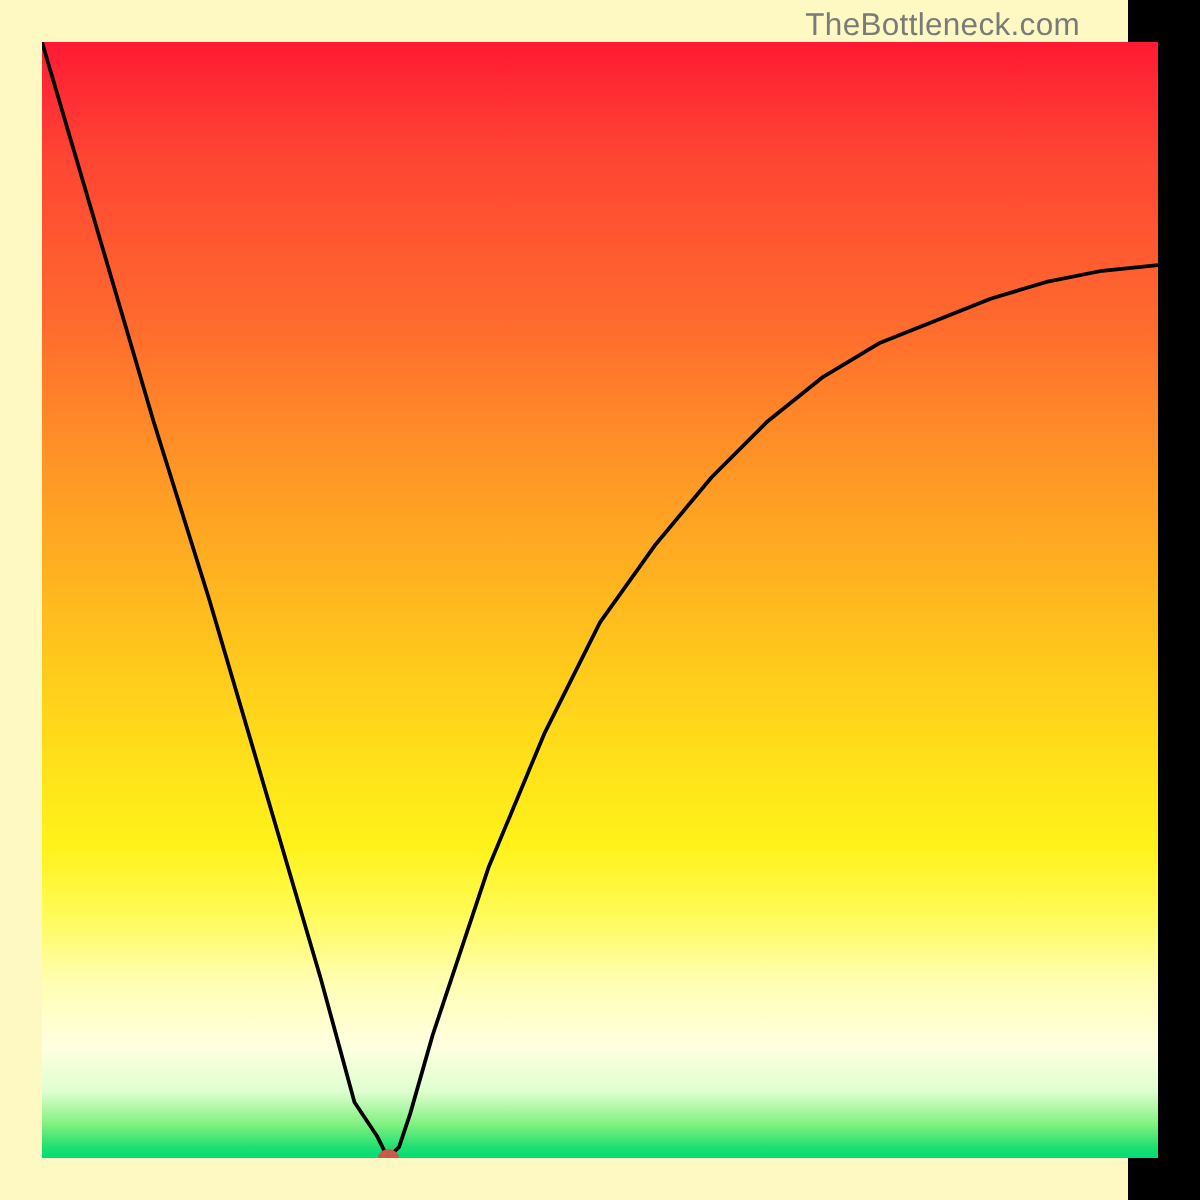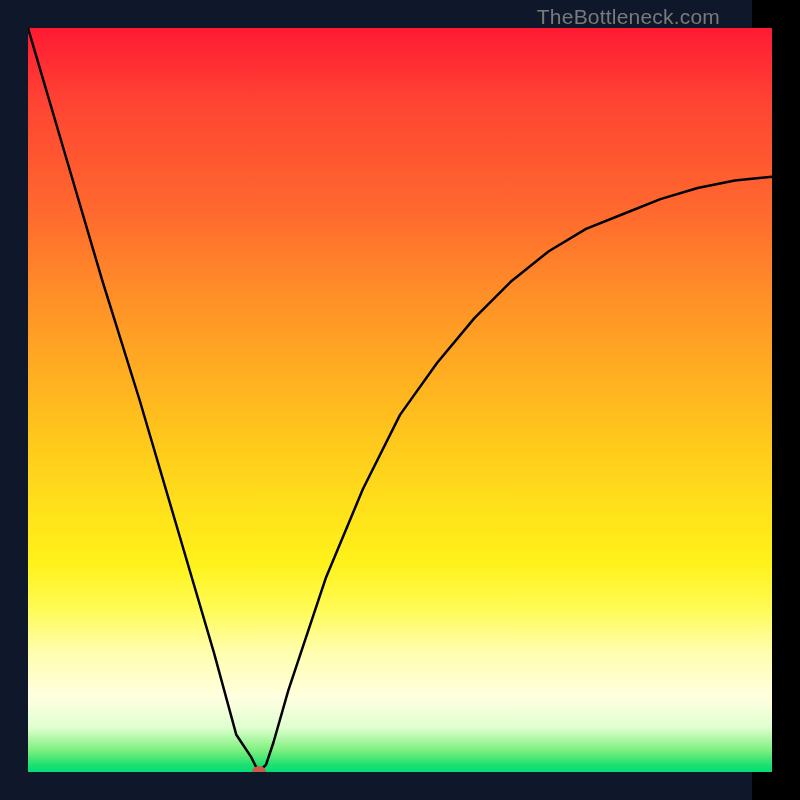--- a/index.html
+++ b/index.html
@@ -9,21 +9,21 @@
     background: #000;
     position: relative;
     font-family: Arial, sans-serif;
   }
   .frame {
     position: absolute;
     top: 0;
     left: 0;
     width: 752px;
     height: 800px;
-    background: #0f172a;
+    background: #fef9c3;
     text-decoration: underline;
   }
   .plot-area {
     position: absolute;
     top: 28px;
     left: 28px;
     width: 744px;
     height: 744px;
     background: linear-gradient(to bottom,
       #ff1a33 0%,

